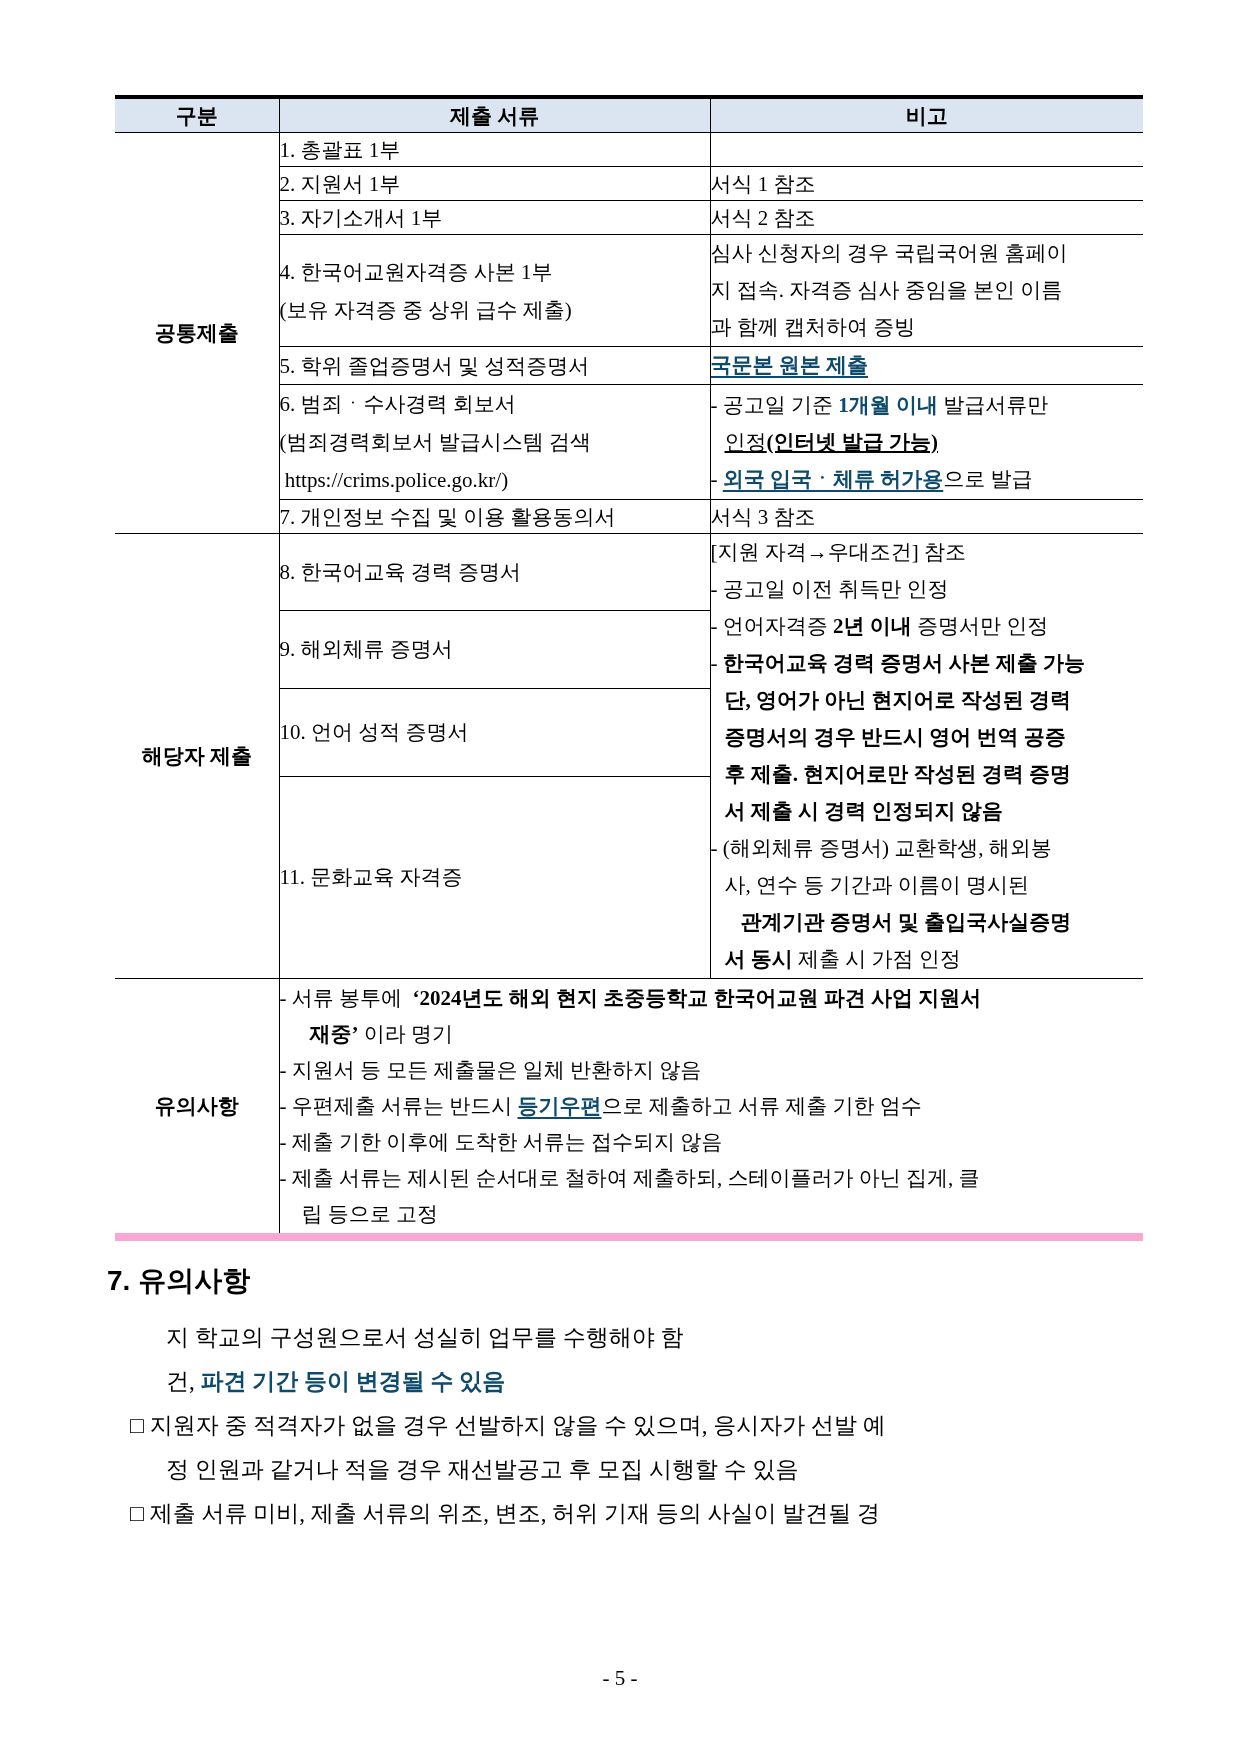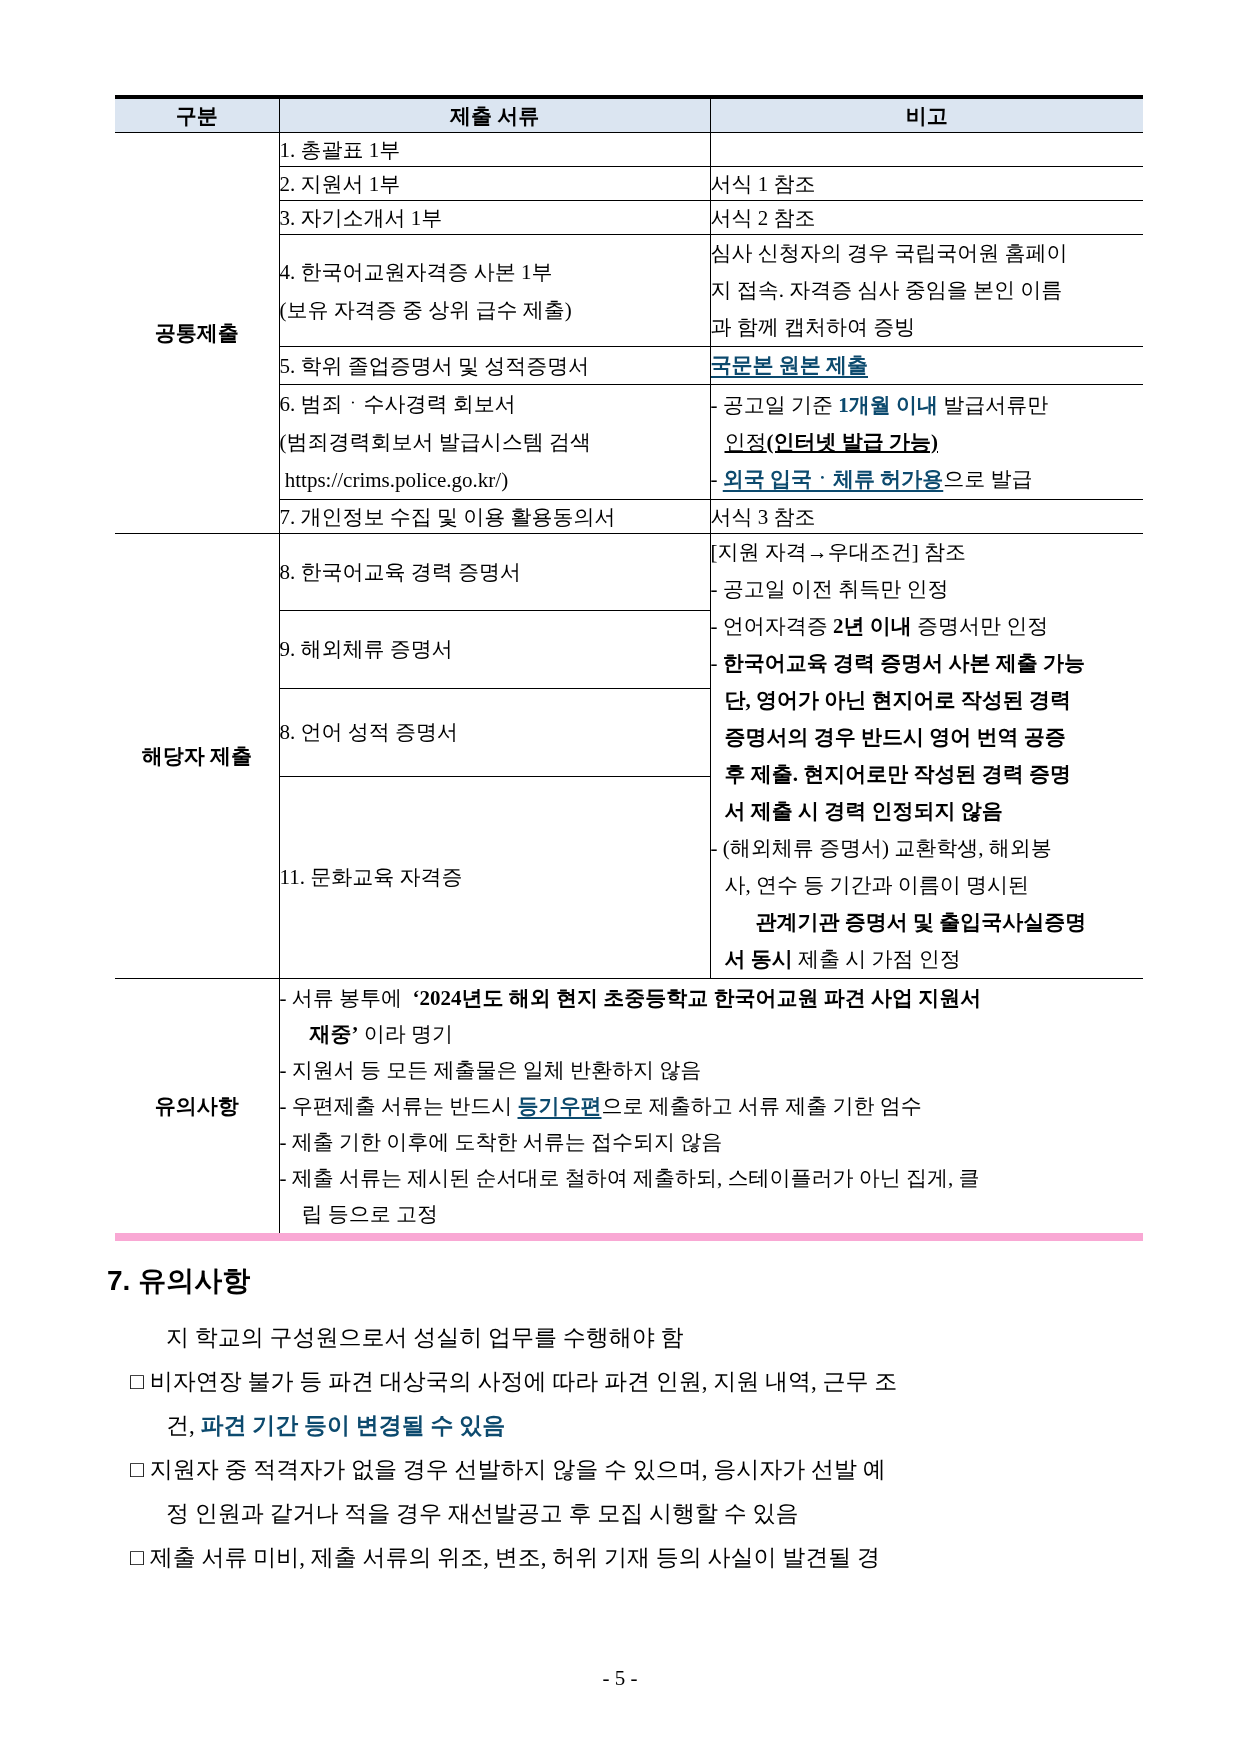--- a/index.html
+++ b/index.html
@@ -108,29 +108,29 @@
             <div class="tl"><span class="run">[지원 자격→우대조건] 참조</span></div>
             <div class="tl"><span class="run">- 공고일 이전 취득만 인정</span></div>
             <div class="tl"><span class="run">- 언어자격증 </span><span class="run bold">2년 이내</span><span class="run"> 증명서만 인정</span></div>
             <div class="tl"><span class="run">- </span><span class="run bold">한국어교육 경력 증명서 사본 제출 가능</span></div>
             <div class="tl" style="padding-left: 14px;"><span class="run bold">단, 영어가 아닌 현지어로 작성된 경력</span></div>
             <div class="tl" style="padding-left: 14px;"><span class="run bold">증명서의 경우 반드시 영어 번역 공증</span></div>
             <div class="tl" style="padding-left: 14px;"><span class="run bold">후 제출. 현지어로만 작성된 경력 증명</span></div>
             <div class="tl" style="padding-left: 14px;"><span class="run bold">서 제출 시 경력 인정되지 않음</span></div>
             <div class="tl"><span class="run">- (해외체류 증명서) 교환학생, 해외봉</span></div>
             <div class="tl" style="padding-left: 14px;"><span class="run">사, 연수 등 기간과 이름이 명시된</span></div>
-            <div class="tl" style="padding-left: 30px; margin-left: 15px;"><span class="run bold">관계기관 증명서 및 출입국사실증명</span></div>
+            <div class="tl" style="padding-left: 30px;"><span class="run bold">관계기관 증명서 및 출입국사실증명</span></div>
             <div class="tl" style="padding-left: 14px;"><span class="run bold">서 동시</span><span class="run"> 제출 시 가점 인정</span></div>
           </td>
       </tr>
       <tr style="height:75px">
         <td class="doc-c">9. 해외체류 증명서</td>
       </tr>
       <tr style="height:85px">
-        <td class="doc-c">8. 언어 성적 증명서</td>
+        <td class="doc-c">10. 언어 성적 증명서</td>
       </tr>
       <tr style="height:195px">
         <td class="doc-c">11. 문화교육 자격증</td>
       </tr>
       <tr style="height:258px">
         <td class="cat">유의사항</td>
         <td class="note-c notice" colspan="2">
             <div class="tl"><span class="run">- 서류 봉투에  </span><span class="run bold">‘2024년도 해외 현지 초중등학교 한국어교원 파견 사업 지원서</span></div>
             <div class="tl" style="padding-left: 30px;"><span class="run bold">재중’</span><span class="run"> 이라 명기</span></div>
             <div class="tl"><span class="run">- 지원서 등 모든 제출물은 일체 반환하지 않음</span></div>
@@ -140,21 +140,20 @@
             <div class="tl" style="padding-left: 22px;"><span class="run">립 등으로 고정</span></div>
           </td>
       </tr>
     </tbody>
   </table>
 
   <div class="sec7">
     <h2 class="sec7-title">7. 유의사항</h2>
     <div class="bullets">
         <div class="tl" style="padding-left: 36px;"><span class="run">지 학교의 구성원으로서 성실히 업무를 수행해야 함</span></div>
-        <div class="tl"><span class="run">□ </span><span class="run">비자연장 불가 등 파견 대상국의 사정에 따라 파견 인원, 지원 내역, 근무 조</span></div>
         <div class="tl" style="padding-left: 36px;"><span class="run">건, </span><span class="run bold blue">파견 기간 등이 변경될 수 있음</span></div>
         <div class="tl"><span class="run">□ </span><span class="run">지원자 중 적격자가 없을 경우 선발하지 않을 수 있으며, 응시자가 선발 예</span></div>
         <div class="tl" style="padding-left: 36px;"><span class="run">정 인원과 같거나 적을 경우 재선발공고 후 모집 시행할 수 있음</span></div>
         <div class="tl"><span class="run">□ </span><span class="run">제출 서류 미비, 제출 서류의 위조, 변조, 허위 기재 등의 사실이 발견될 경</span></div>
       </div>
   </div>
 
   <div class="footer">- 5 -</div>
 
 </div>

